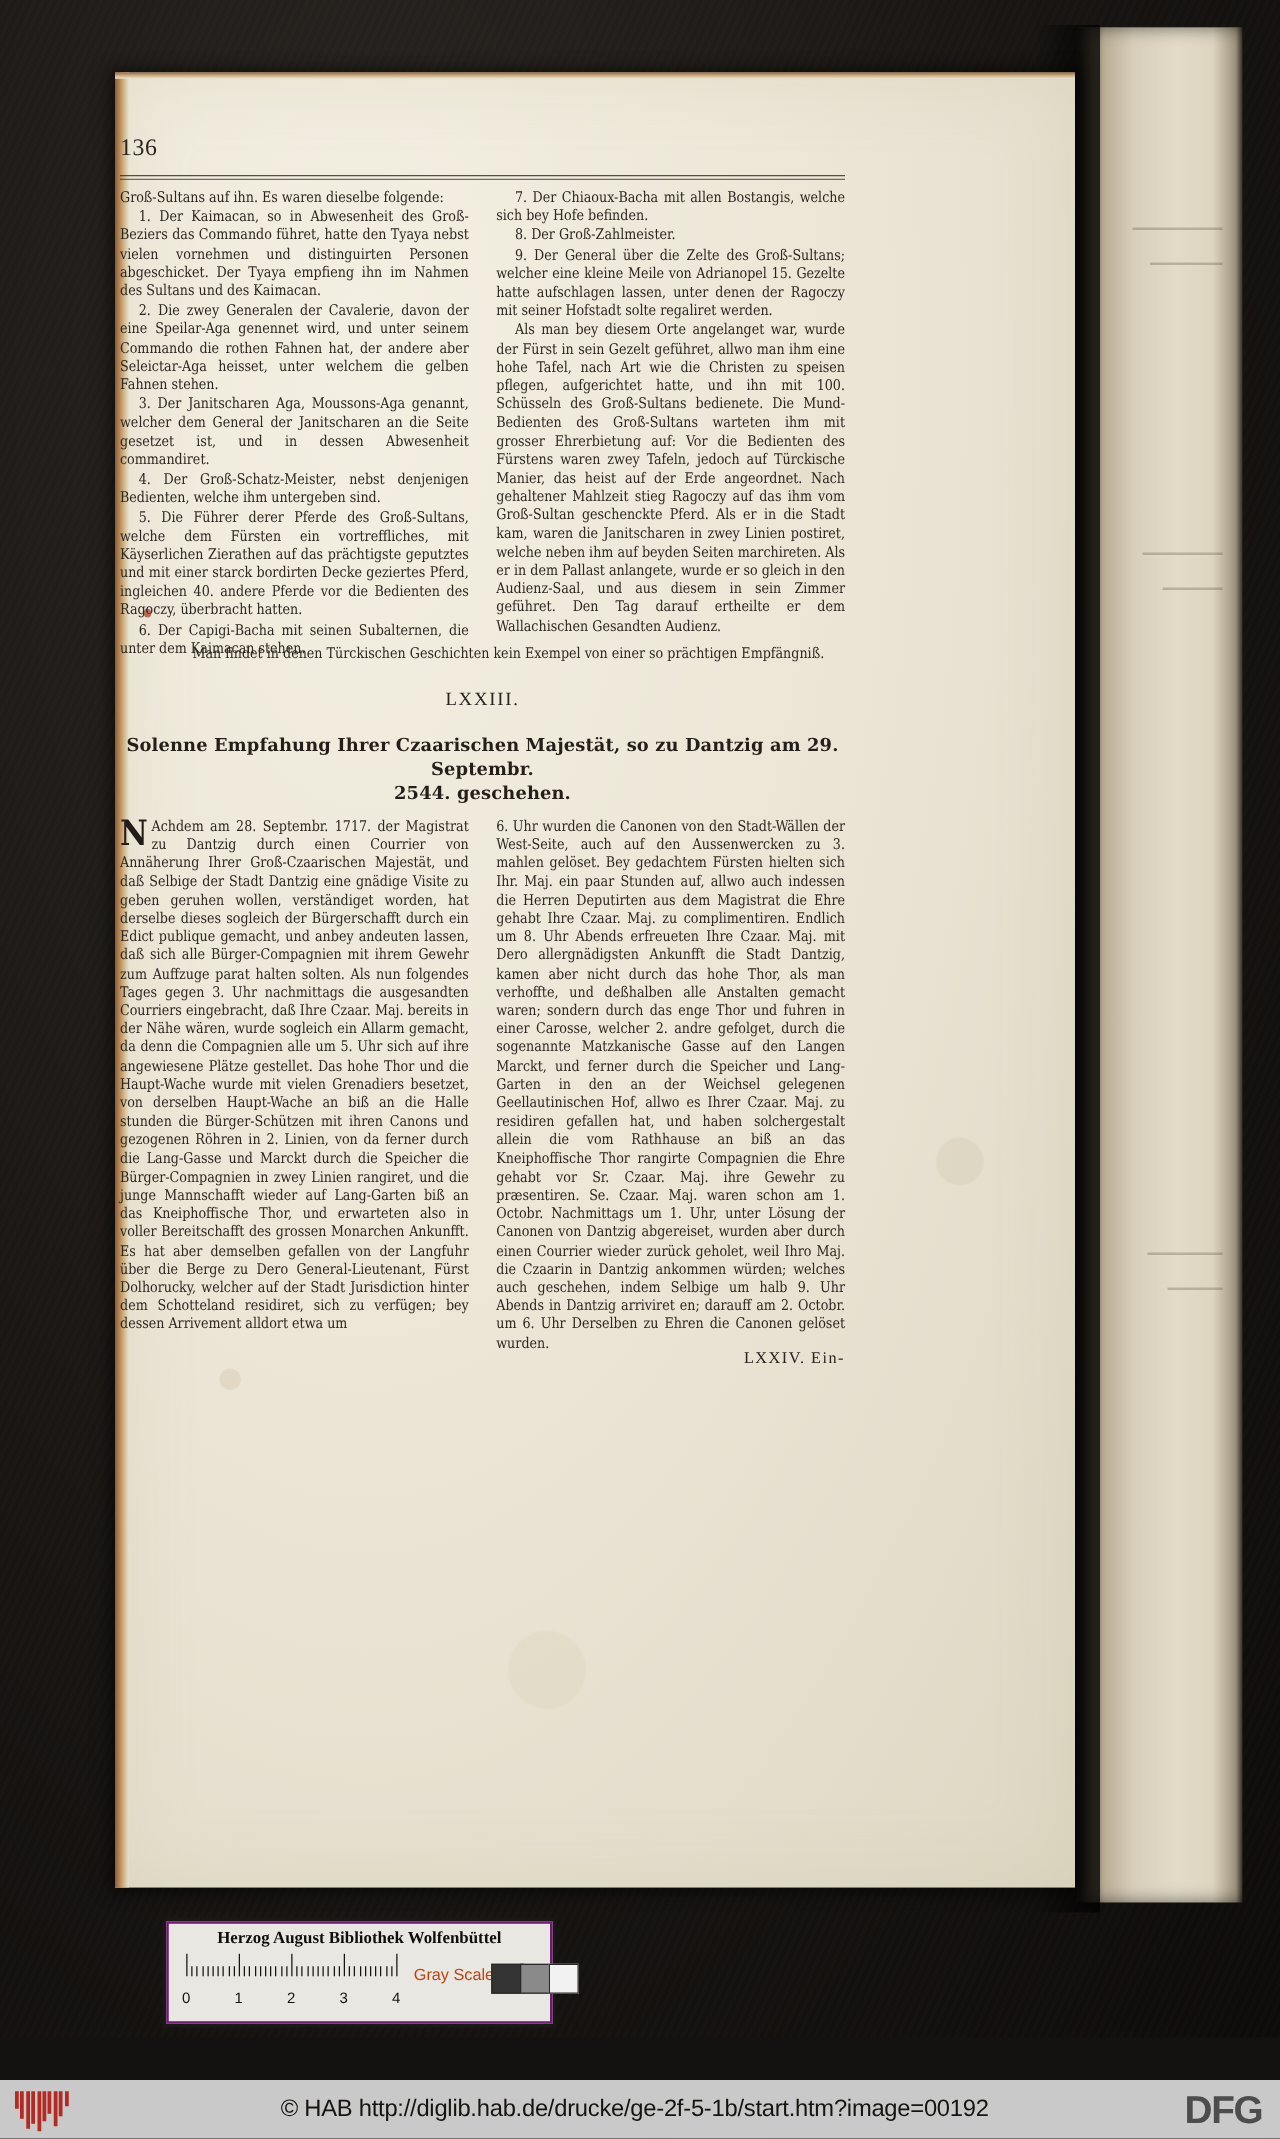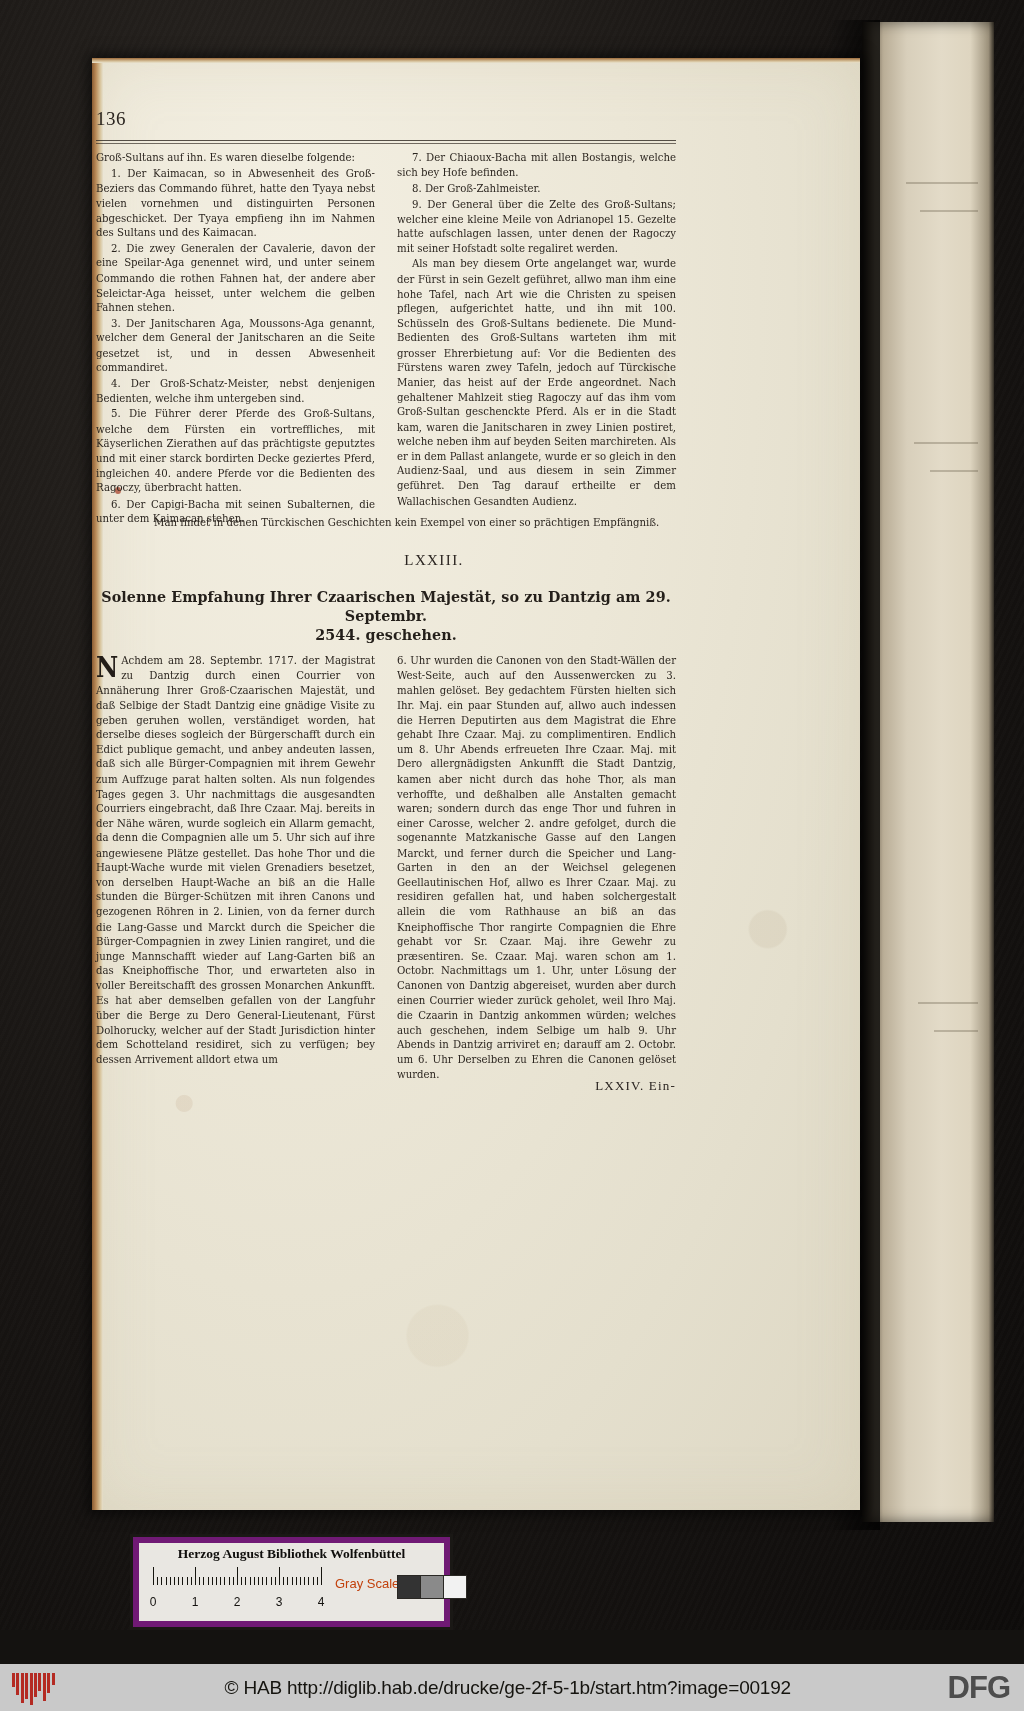--- a/index.html
+++ b/index.html
@@ -95,21 +95,21 @@
   .frk p{margin:0 0 0 0;text-indent:15px;}
   .frk p.noind{text-indent:0;}
   .frk p + p{margin-top:1px;}
 
   .fullwidth{width:580px;margin-top:4px;}
   .fullwidth p{text-indent:18px;margin-left:40px;}
 
   
   .sec-num{
     width:580px;text-align:center;margin-top:22px;
-    font-size:15px;letter-spacing:1.4px;color:#2a2420;margin-left:48px;
+    font-size:15px;letter-spacing:1.4px;color:#2a2420;
   }
   .sec-title{
     width:580px;text-align:center;margin-top:19px;
     font-family:"DejaVu Serif", serif;
     font-size:14.3px;line-height:19px;color:#241f1a;font-weight:bold;
     letter-spacing:.1px;
   }
 
   .cols2{display:flex;width:580px;margin-top:9px;gap:22px;}
 
@@ -120,21 +120,21 @@
   }
 
   .catchword{
     width:580px;text-align:right;margin-top:12px;
     font-size:13px;letter-spacing:1.2px;color:#2a2420;
   }
 
   
   .target{
     position:absolute;left:133px;top:1537px;width:305px;height:78px;
-    background:#e9e7e2;border:6px solid #701a75;
+    background:#e9e7e2;border:2px solid #701a75;
     box-shadow:0 0 0 3px #1a1815;
   }
   .target-title{
     position:absolute;left:0;top:3px;width:305px;text-align:center;
     font-family:"Liberation Serif", serif;font-weight:bold;font-size:13.5px;color:#0f0e0c;
   }
   .ruler{position:absolute;left:10px;top:26px;width:180px;height:28px;}
   .ruler .tick{position:absolute;bottom:12px;width:1px;background:#16150f;}
   .ruler .tick.major{height:18px;bottom:12px;width:1.4px;}
   .ruler .tick.minor{height:8px;}

